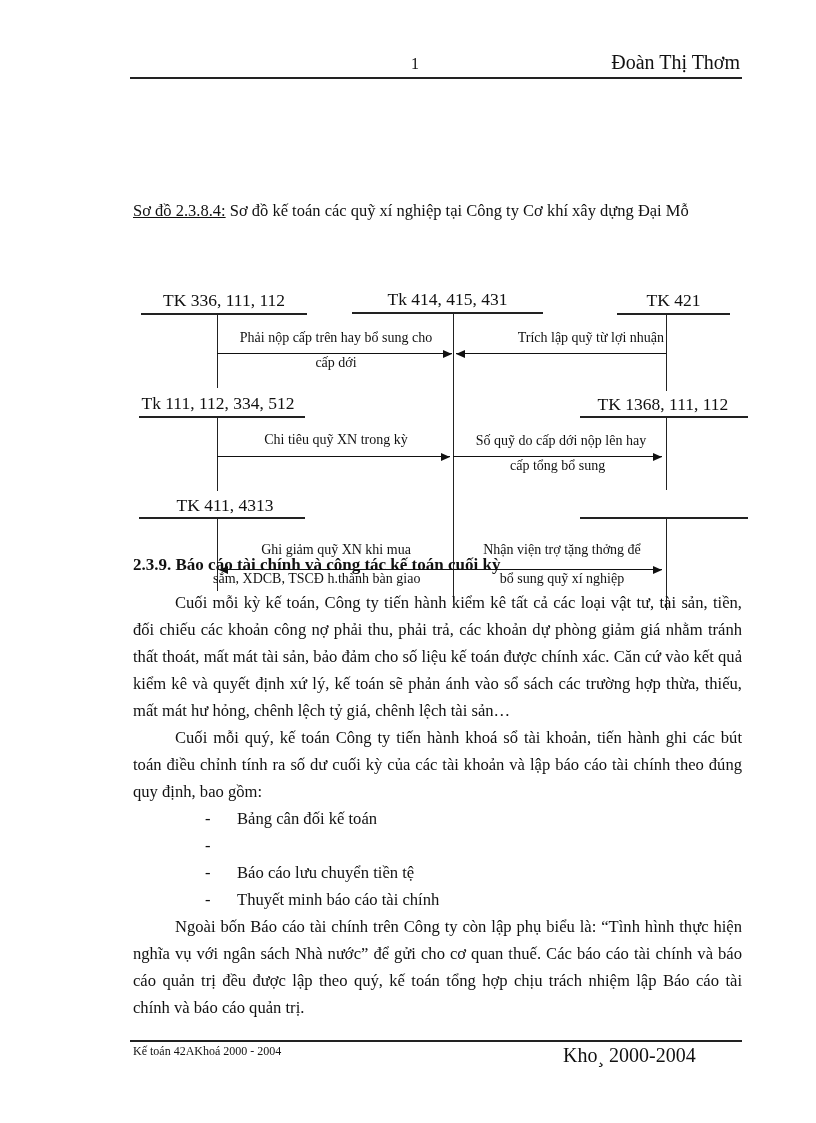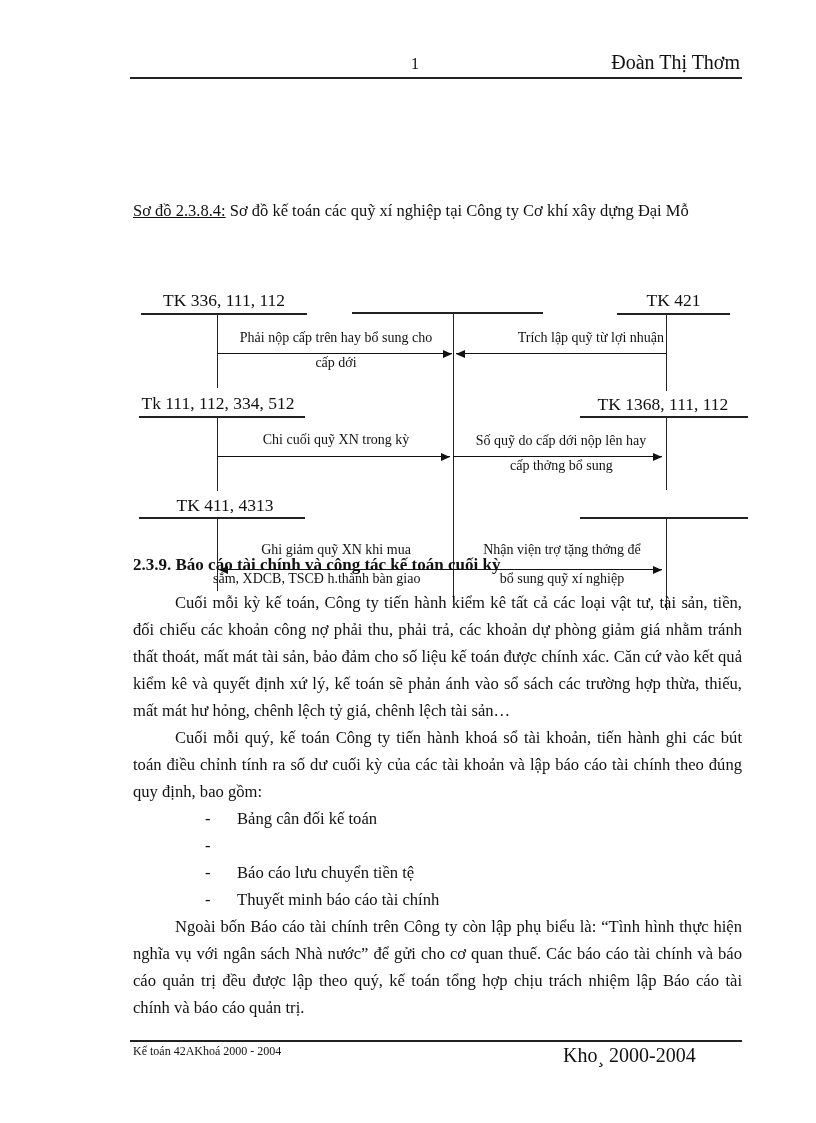--- a/index.html
+++ b/index.html
@@ -68,30 +68,31 @@
       <div class="ahead left" style="left: 456px; top: 310px;"></div>
       <div class="aline" style="left: 217px; top: 416px; width: 233px;"></div>
       <div class="ahead right" style="left: 441px; top: 413px;"></div>
       <div class="aline" style="left: 453px; top: 416px; width: 209px;"></div>
       <div class="ahead right" style="left: 653px; top: 413px;"></div>
       <div class="aline" style="left: 219px; top: 529px; width: 234px;"></div>
       <div class="ahead left" style="left: 219px; top: 526px;"></div>
       <div class="aline" style="left: 453px; top: 529px; width: 209px;"></div>
       <div class="ahead right" style="left: 653px; top: 526px;"></div>
       <div class="acct" style="left: 141px; top: 249px; width: 166px;">TK 336, 111, 112</div>
+      <div class="acct" style="left: 352px; top: 248px; width: 191px;">Tk 414, 415, 431</div>
       <div class="acct" style="left: 617px; top: 249px; width: 113px;">TK 421</div>
       <div class="acct" style="left: 129px; top: 352px; width: 178px;">Tk 111, 112, 334, 512</div>
       <div class="acct" style="left: 578px; top: 353px; width: 170px;">TK 1368, 111, 112</div>
       <div class="acct" style="left: 139px; top: 454px; width: 172px;">TK 411, 4313</div>
       <div class="flbl" style="left: 222px; top: 290px; width: 228px; text-align: center;">Phải nộp cấp trên hay bổ sung cho</div>
       <div class="flbl" style="left: 222px; top: 315px; width: 228px; text-align: center;">cấp dới</div>
       <div class="flbl" style="left: 458px; top: 290px; width: 206px; text-align: right;">Trích lập quỹ từ lợi nhuận</div>
-      <div class="flbl" style="left: 222px; top: 392px; width: 228px; text-align: center;">Chi cuối quỹ XN trong kỳ</div>
+      <div class="flbl" style="left: 222px; top: 392px; width: 228px; text-align: center;">Chi tiêu quỹ XN trong kỳ</div>
       <div class="flbl" style="left: 458px; top: 393px; width: 206px; text-align: center;">Số quỹ do cấp dới  nộp lên hay</div>
-      <div class="flbl" style="left: 510px; top: 418px; width: 120px; text-align: left;">cấp thởng bổ sung</div>
+      <div class="flbl" style="left: 510px; top: 418px; width: 120px; text-align: left;">cấp tổng bổ sung</div>
       <div class="flbl" style="left: 222px; top: 502px; width: 228px; text-align: center;">Ghi giảm quỹ XN khi mua</div>
       <div class="flbl" style="left: 213px; top: 531px; width: 242px; text-align: left;">sắm, XDCB, TSCĐ h.thành bàn giao</div>
       <div class="flbl" style="left: 460px; top: 502px; width: 204px; text-align: center;">Nhận viện trợ tặng thởng   để</div>
       <div class="flbl" style="left: 460px; top: 531px; width: 204px; text-align: center;">bổ sung quỹ xí nghiệp</div>
     </div>
 
   <div class="sec-heading">2.3.9. Báo cáo tài chính và công tác kế toán cuối kỳ</div>
 
   <div class="body-text">
     <p>Cuối mỗi kỳ kế toán, Công ty tiến hành kiểm kê tất cả các loại vật tư, tài sản, tiền, đối chiếu các khoản công nợ phải thu, phải trả, các khoản dự phòng giảm giá nhằm tránh thất thoát, mất mát tài sản, bảo đảm cho số liệu kế toán được chính xác. Căn cứ vào kết quả kiểm kê và quyết định xứ lý, kế toán sẽ phản ánh vào sổ sách các trường hợp thừa, thiếu, mất mát hư hỏng, chênh lệch tỷ giá, chênh lệch tài sản…</p>

